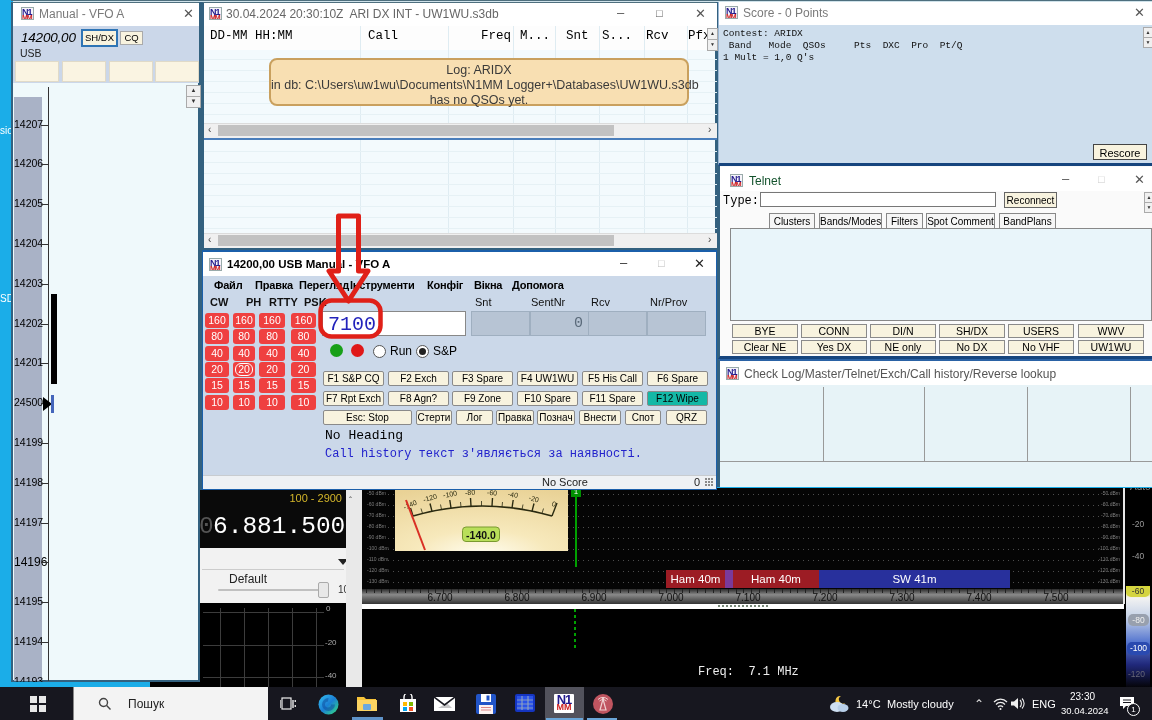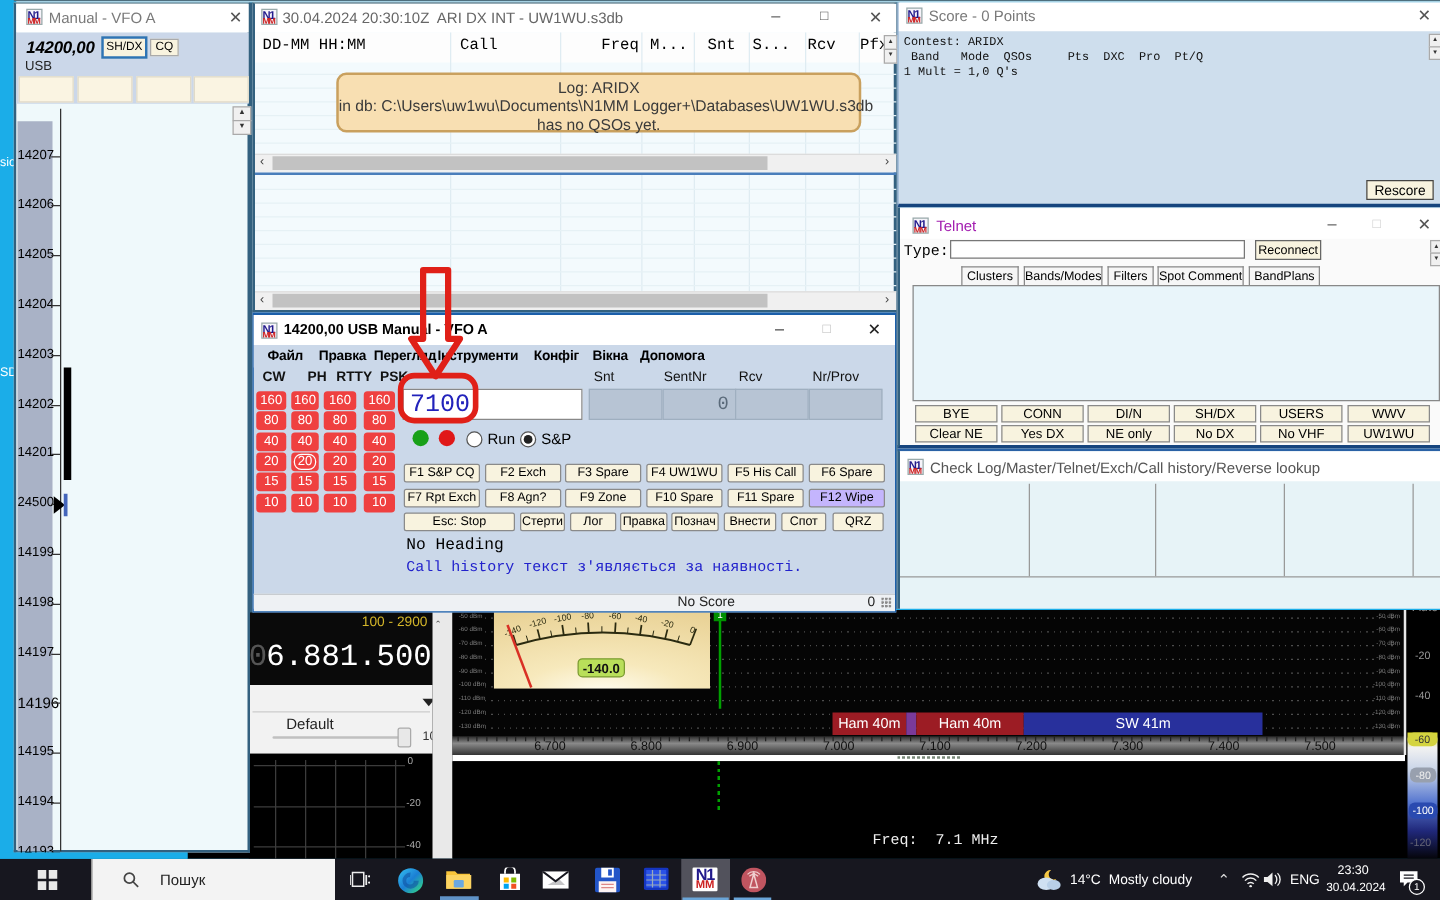--- a/index.html
+++ b/index.html
@@ -244,21 +244,21 @@
 <div class="a" style="left:202px;top:2px;width:515px;height:2px;background:#4e6f7e;"></div>
 <div class="a" style="left:11px;top:2px;width:189px;height:680px;background:#eff9fb;border:2px solid #33617f;border-top:1px solid #4e6f7e;box-sizing:border-box;">
 <div class="a" style="left:0;top:0;width:186px;height:23px;background:#fff;"></div>
 <div class="a" style="left:8px;top:4px;width:13px;height:13px;background:#f6f4fa;border:1px solid #9aa;box-sizing:border-box;overflow:hidden;">
 <div class="a" style="left:0px;top:-1px;width:12px;color:#221a8c;font-size:9px;font-weight:bold;letter-spacing:-1px;">N1</div>
 <div class="a" style="left:0px;top:6px;width:12px;color:#c22;font-size:7px;font-weight:bold;letter-spacing:-1px;">MM</div>
 </div>
 <div class="a" style="left:26px;top:4px;color:#7a7a7a;font-size:12px;">Manual - VFO A</div>
 <div class="a" style="left:170px;top:3px;color:#555;font-size:13px;">✕</div>
 <div class="a" style="left:0px;top:23px;width:186px;height:34px;background:#cbd7e9;"></div>
-<div class="a" style="left:8px;top:27px;font-size:13.5px;font-weight:bold;font-style:italic;color:#000;letter-spacing:-0.2px;">14200,00</div>
+<div class="a" style="left:8px;top:27px;font-size:13.5px;font-weight:normal;font-style:italic;color:#000;letter-spacing:-0.2px;">14200,00</div>
 <div class="a" style="left:68px;top:26px;width:33px;height:14px;background:#f8f3df;border:2px solid #2e74b5;font-size:9.5px;line-height:14px;text-align:center;">SH/DX</div>
 <div class="a" style="left:107px;top:28px;width:21px;height:12px;background:#f8f3df;border:1px solid #aaa;font-size:9.5px;line-height:12px;text-align:center;">CQ</div>
 <div class="a" style="left:7px;top:44px;font-size:10.5px;color:#222;font-weight:normal;">USB</div>
 <div class="a" style="left:0px;top:57px;width:186px;height:23px;background:#cbd7e9;"></div>
 <div class="a" style="left:2px;top:58px;width:42px;height:19px;background:#faf4e2;border:1px solid #e0dac8;"></div>
 <div class="a" style="left:49px;top:58px;width:42px;height:19px;background:#faf4e2;border:1px solid #e0dac8;"></div>
 <div class="a" style="left:96px;top:58px;width:42px;height:19px;background:#faf4e2;border:1px solid #e0dac8;"></div>
 <div class="a" style="left:142px;top:58px;width:42px;height:19px;background:#faf4e2;border:1px solid #e0dac8;"></div>
 <div class="a" style="left:173px;top:82px;width:13px;height:10px;background:#f0f0f0;border:1px solid #aaa;font-size:6px;text-align:center;line-height:9px;color:#333;">▲</div>
 <div class="a" style="left:173px;top:93px;width:13px;height:10px;background:#f0f0f0;border:1px solid #aaa;font-size:6px;text-align:center;line-height:9px;color:#333;">▼</div>
@@ -427,21 +427,21 @@
 <div class="a" style="left:120px;top:139px;width:61px;height:15px;background:#f8f3df;border:1px solid #8a8a8a;border-radius:2px;font-size:10px;text-align:center;line-height:14px;box-sizing:border-box;white-space:nowrap;overflow:hidden;">F7 Rpt Exch</div>
 <div class="a" style="left:185px;top:119px;width:61px;height:15px;background:#f8f3df;border:1px solid #8a8a8a;border-radius:2px;font-size:10px;text-align:center;line-height:14px;box-sizing:border-box;white-space:nowrap;overflow:hidden;">F2 Exch</div>
 <div class="a" style="left:185px;top:139px;width:61px;height:15px;background:#f8f3df;border:1px solid #8a8a8a;border-radius:2px;font-size:10px;text-align:center;line-height:14px;box-sizing:border-box;white-space:nowrap;overflow:hidden;">F8 Agn?</div>
 <div class="a" style="left:249px;top:119px;width:61px;height:15px;background:#f8f3df;border:1px solid #8a8a8a;border-radius:2px;font-size:10px;text-align:center;line-height:14px;box-sizing:border-box;white-space:nowrap;overflow:hidden;">F3 Spare</div>
 <div class="a" style="left:249px;top:139px;width:61px;height:15px;background:#f8f3df;border:1px solid #8a8a8a;border-radius:2px;font-size:10px;text-align:center;line-height:14px;box-sizing:border-box;white-space:nowrap;overflow:hidden;">F9 Zone</div>
 <div class="a" style="left:314px;top:119px;width:61px;height:15px;background:#f8f3df;border:1px solid #8a8a8a;border-radius:2px;font-size:10px;text-align:center;line-height:14px;box-sizing:border-box;white-space:nowrap;overflow:hidden;">F4 UW1WU</div>
 <div class="a" style="left:314px;top:139px;width:61px;height:15px;background:#f8f3df;border:1px solid #8a8a8a;border-radius:2px;font-size:10px;text-align:center;line-height:14px;box-sizing:border-box;white-space:nowrap;overflow:hidden;">F10 Spare</div>
 <div class="a" style="left:379px;top:119px;width:61px;height:15px;background:#f8f3df;border:1px solid #8a8a8a;border-radius:2px;font-size:10px;text-align:center;line-height:14px;box-sizing:border-box;white-space:nowrap;overflow:hidden;">F5 His Call</div>
 <div class="a" style="left:379px;top:139px;width:61px;height:15px;background:#f8f3df;border:1px solid #8a8a8a;border-radius:2px;font-size:10px;text-align:center;line-height:14px;box-sizing:border-box;white-space:nowrap;overflow:hidden;">F11 Spare</div>
 <div class="a" style="left:444px;top:119px;width:61px;height:15px;background:#f8f3df;border:1px solid #8a8a8a;border-radius:2px;font-size:10px;text-align:center;line-height:14px;box-sizing:border-box;white-space:nowrap;overflow:hidden;">F6 Spare</div>
-<div class="a" style="left:444px;top:139px;width:61px;height:15px;background:#c4b5fd;border:1px solid #8a8a8a;border-radius:2px;font-size:10px;text-align:center;line-height:14px;box-sizing:border-box;white-space:nowrap;overflow:hidden;">F12 Wipe</div>
+<div class="a" style="left:444px;top:139px;width:61px;height:15px;background:#14b8a6;border:1px solid #8a8a8a;border-radius:2px;font-size:10px;text-align:center;line-height:14px;box-sizing:border-box;white-space:nowrap;overflow:hidden;">F12 Wipe</div>
 <div class="a" style="left:120px;top:158px;width:89px;height:15px;background:#f8f3df;border:1px solid #8a8a8a;border-radius:2px;font-size:10px;text-align:center;line-height:14px;box-sizing:border-box;white-space:nowrap;overflow:hidden;">Esc: Stop</div>
 <div class="a" style="left:213px;top:158px;width:36px;height:15px;background:#f8f3df;border:1px solid #8a8a8a;border-radius:2px;font-size:10px;text-align:center;line-height:14px;box-sizing:border-box;white-space:nowrap;overflow:hidden;">Стерти</div>
 <div class="a" style="left:253px;top:158px;width:37px;height:15px;background:#f8f3df;border:1px solid #8a8a8a;border-radius:2px;font-size:10px;text-align:center;line-height:14px;box-sizing:border-box;white-space:nowrap;overflow:hidden;">Лог</div>
 <div class="a" style="left:293px;top:158px;width:38px;height:15px;background:#f8f3df;border:1px solid #8a8a8a;border-radius:2px;font-size:10px;text-align:center;line-height:14px;box-sizing:border-box;white-space:nowrap;overflow:hidden;">Правка</div>
 <div class="a" style="left:334px;top:158px;width:38px;height:15px;background:#f8f3df;border:1px solid #8a8a8a;border-radius:2px;font-size:10px;text-align:center;line-height:14px;box-sizing:border-box;white-space:nowrap;overflow:hidden;">Познач</div>
 <div class="a" style="left:376px;top:158px;width:42px;height:15px;background:#f8f3df;border:1px solid #8a8a8a;border-radius:2px;font-size:10px;text-align:center;line-height:14px;box-sizing:border-box;white-space:nowrap;overflow:hidden;">Внести</div>
 <div class="a" style="left:422px;top:158px;width:36px;height:15px;background:#f8f3df;border:1px solid #8a8a8a;border-radius:2px;font-size:10px;text-align:center;line-height:14px;box-sizing:border-box;white-space:nowrap;overflow:hidden;">Спот</div>
 <div class="a" style="left:463px;top:158px;width:41px;height:15px;background:#f8f3df;border:1px solid #8a8a8a;border-radius:2px;font-size:10px;text-align:center;line-height:14px;box-sizing:border-box;white-space:nowrap;overflow:hidden;">QRZ</div>
 <div class="a mono" style="left:122px;top:176px;font-size:13px;color:#000;">No Heading</div>
 <div class="a mono" style="left:122px;top:195px;font-size:12px;color:#2222cc;">Call history текст з'являється за наявності.</div>
@@ -464,21 +464,21 @@
 <div class="a" style="left:424px;top:25px;width:8px;height:9px;background:#f0f0f0;border:1px solid #aaa;font-size:5px;text-align:center;line-height:8px;color:#333;">▲</div>
 <div class="a" style="left:424px;top:35px;width:8px;height:9px;background:#f0f0f0;border:1px solid #aaa;font-size:5px;text-align:center;line-height:8px;color:#333;">▼</div>
 <div class="a" style="left:374px;top:142px;width:54px;height:16px;background:#f8f3df;border:1px solid #444;font-size:11px;line-height:16px;text-align:center;box-sizing:border-box;">Rescore</div>
 </div>
 <div class="a" style="left:718px;top:166px;width:434px;height:193px;background:#fafafa;border-left:2px solid #33617f;border-bottom:3px solid #16457e;box-sizing:border-box;">
 <div class="a" style="left:0;top:1px;width:433px;height:24px;background:#fff;"></div>
 <div class="a" style="left:10px;top:8px;width:13px;height:13px;background:#f6f4fa;border:1px solid #9aa;box-sizing:border-box;overflow:hidden;">
 <div class="a" style="left:0px;top:-1px;width:12px;color:#221a8c;font-size:9px;font-weight:bold;letter-spacing:-1px;">N1</div>
 <div class="a" style="left:0px;top:6px;width:12px;color:#c22;font-size:7px;font-weight:bold;letter-spacing:-1px;">MM</div>
 </div>
-<div class="a" style="left:29px;top:8px;color:#a21caf;font-size:12px;">Telnet</div>
+<div class="a" style="left:29px;top:8px;color:#14532d;font-size:12px;">Telnet</div>
 <div class="a" style="left:342px;top:5px;color:#555;font-size:13px;">–</div>
 <div class="a" style="left:378px;top:7px;color:#ccc;font-size:11px;">□</div>
 <div class="a" style="left:414px;top:6px;color:#555;font-size:13px;">✕</div>
 <div class="a mono" style="left:3px;top:28px;font-size:12px;color:#000;">Type:</div>
 <div class="a" style="left:40px;top:26px;width:236px;height:15px;background:#fff;border:1px solid #777;box-sizing:border-box;"></div>
 <div class="a" style="left:284px;top:26px;width:53px;height:16px;background:#f8f3df;border:1px solid #666;font-size:10px;line-height:15px;text-align:center;box-sizing:border-box;white-space:nowrap;">Reconnect</div>
 <div class="a" style="left:424px;top:26px;width:8px;height:9px;background:#f0f0f0;border:1px solid #aaa;font-size:5px;text-align:center;line-height:8px;color:#333;">▲</div>
 <div class="a" style="left:424px;top:36px;width:8px;height:9px;background:#f0f0f0;border:1px solid #aaa;font-size:5px;text-align:center;line-height:8px;color:#333;">▼</div>
 <div class="a" style="left:49px;top:47px;width:46px;height:15px;background:#f6f6f6;border:1px solid #888;border-bottom:none;font-size:10px;text-align:center;line-height:15px;box-sizing:border-box;white-space:nowrap;overflow:hidden;">Clusters</div>
 <div class="a" style="left:99px;top:47px;width:63px;height:15px;background:#f6f6f6;border:1px solid #888;border-bottom:none;font-size:10px;text-align:center;line-height:15px;box-sizing:border-box;white-space:nowrap;overflow:hidden;">Bands/Modes</div>

